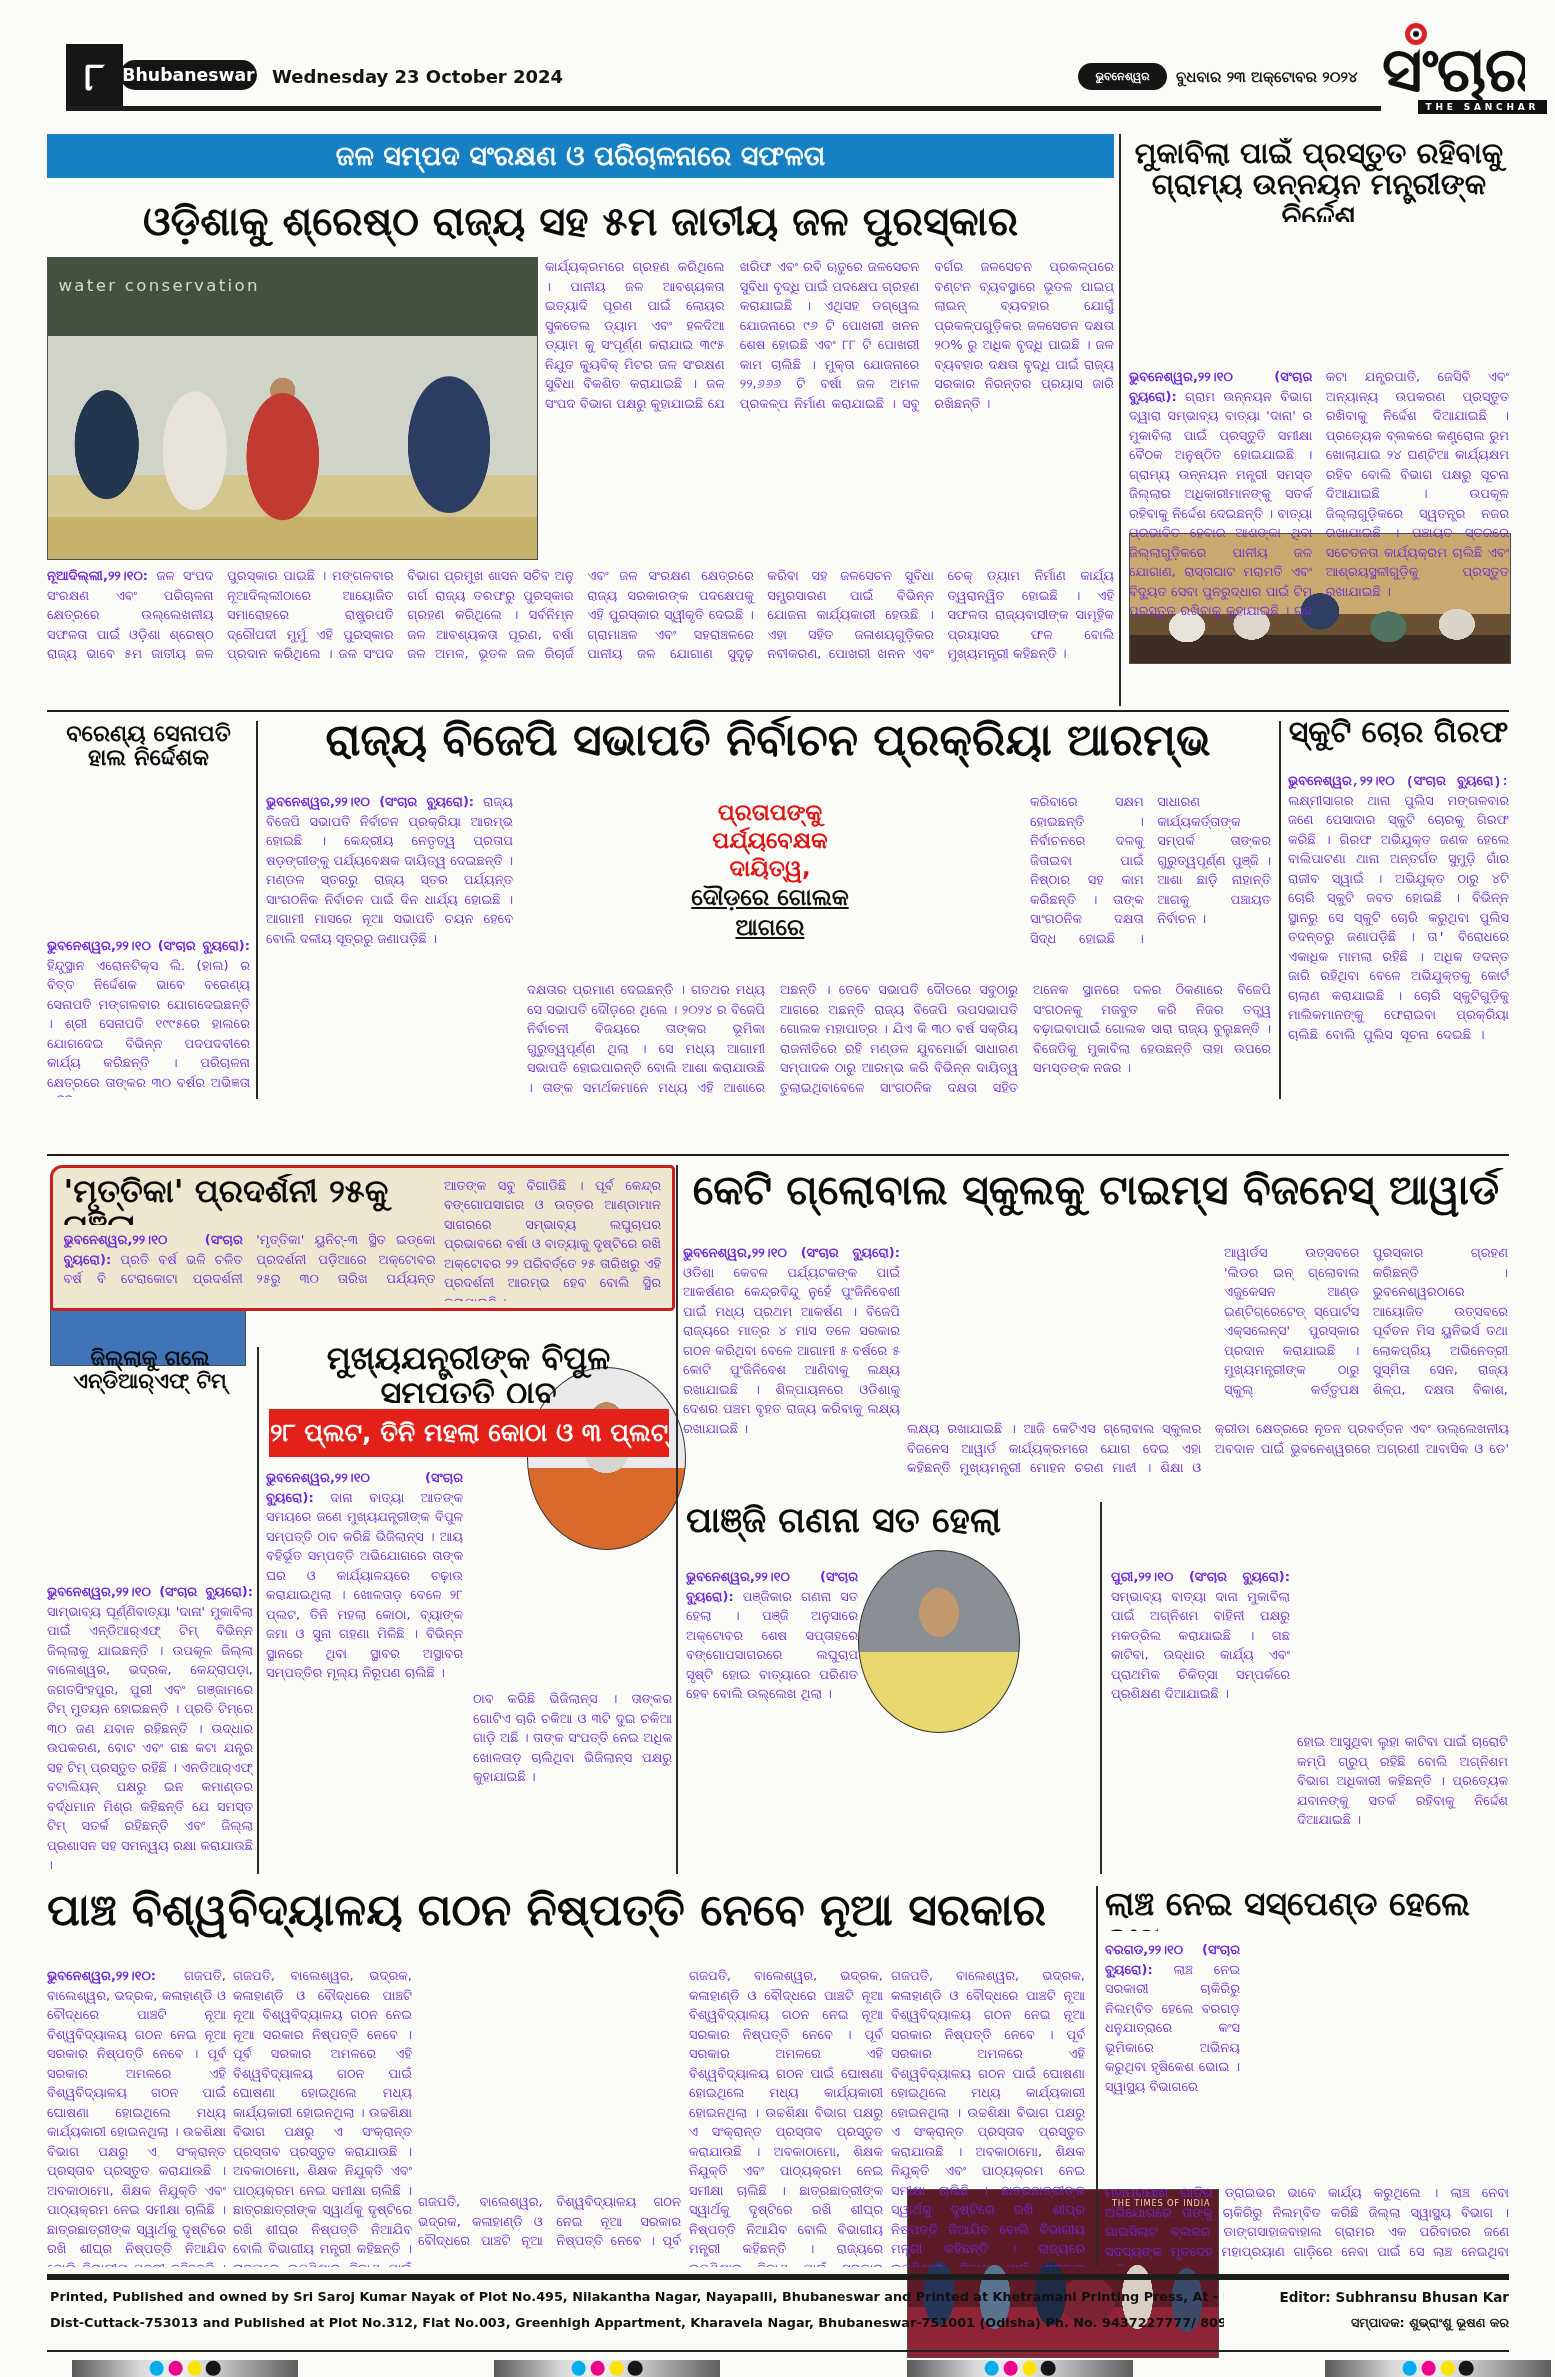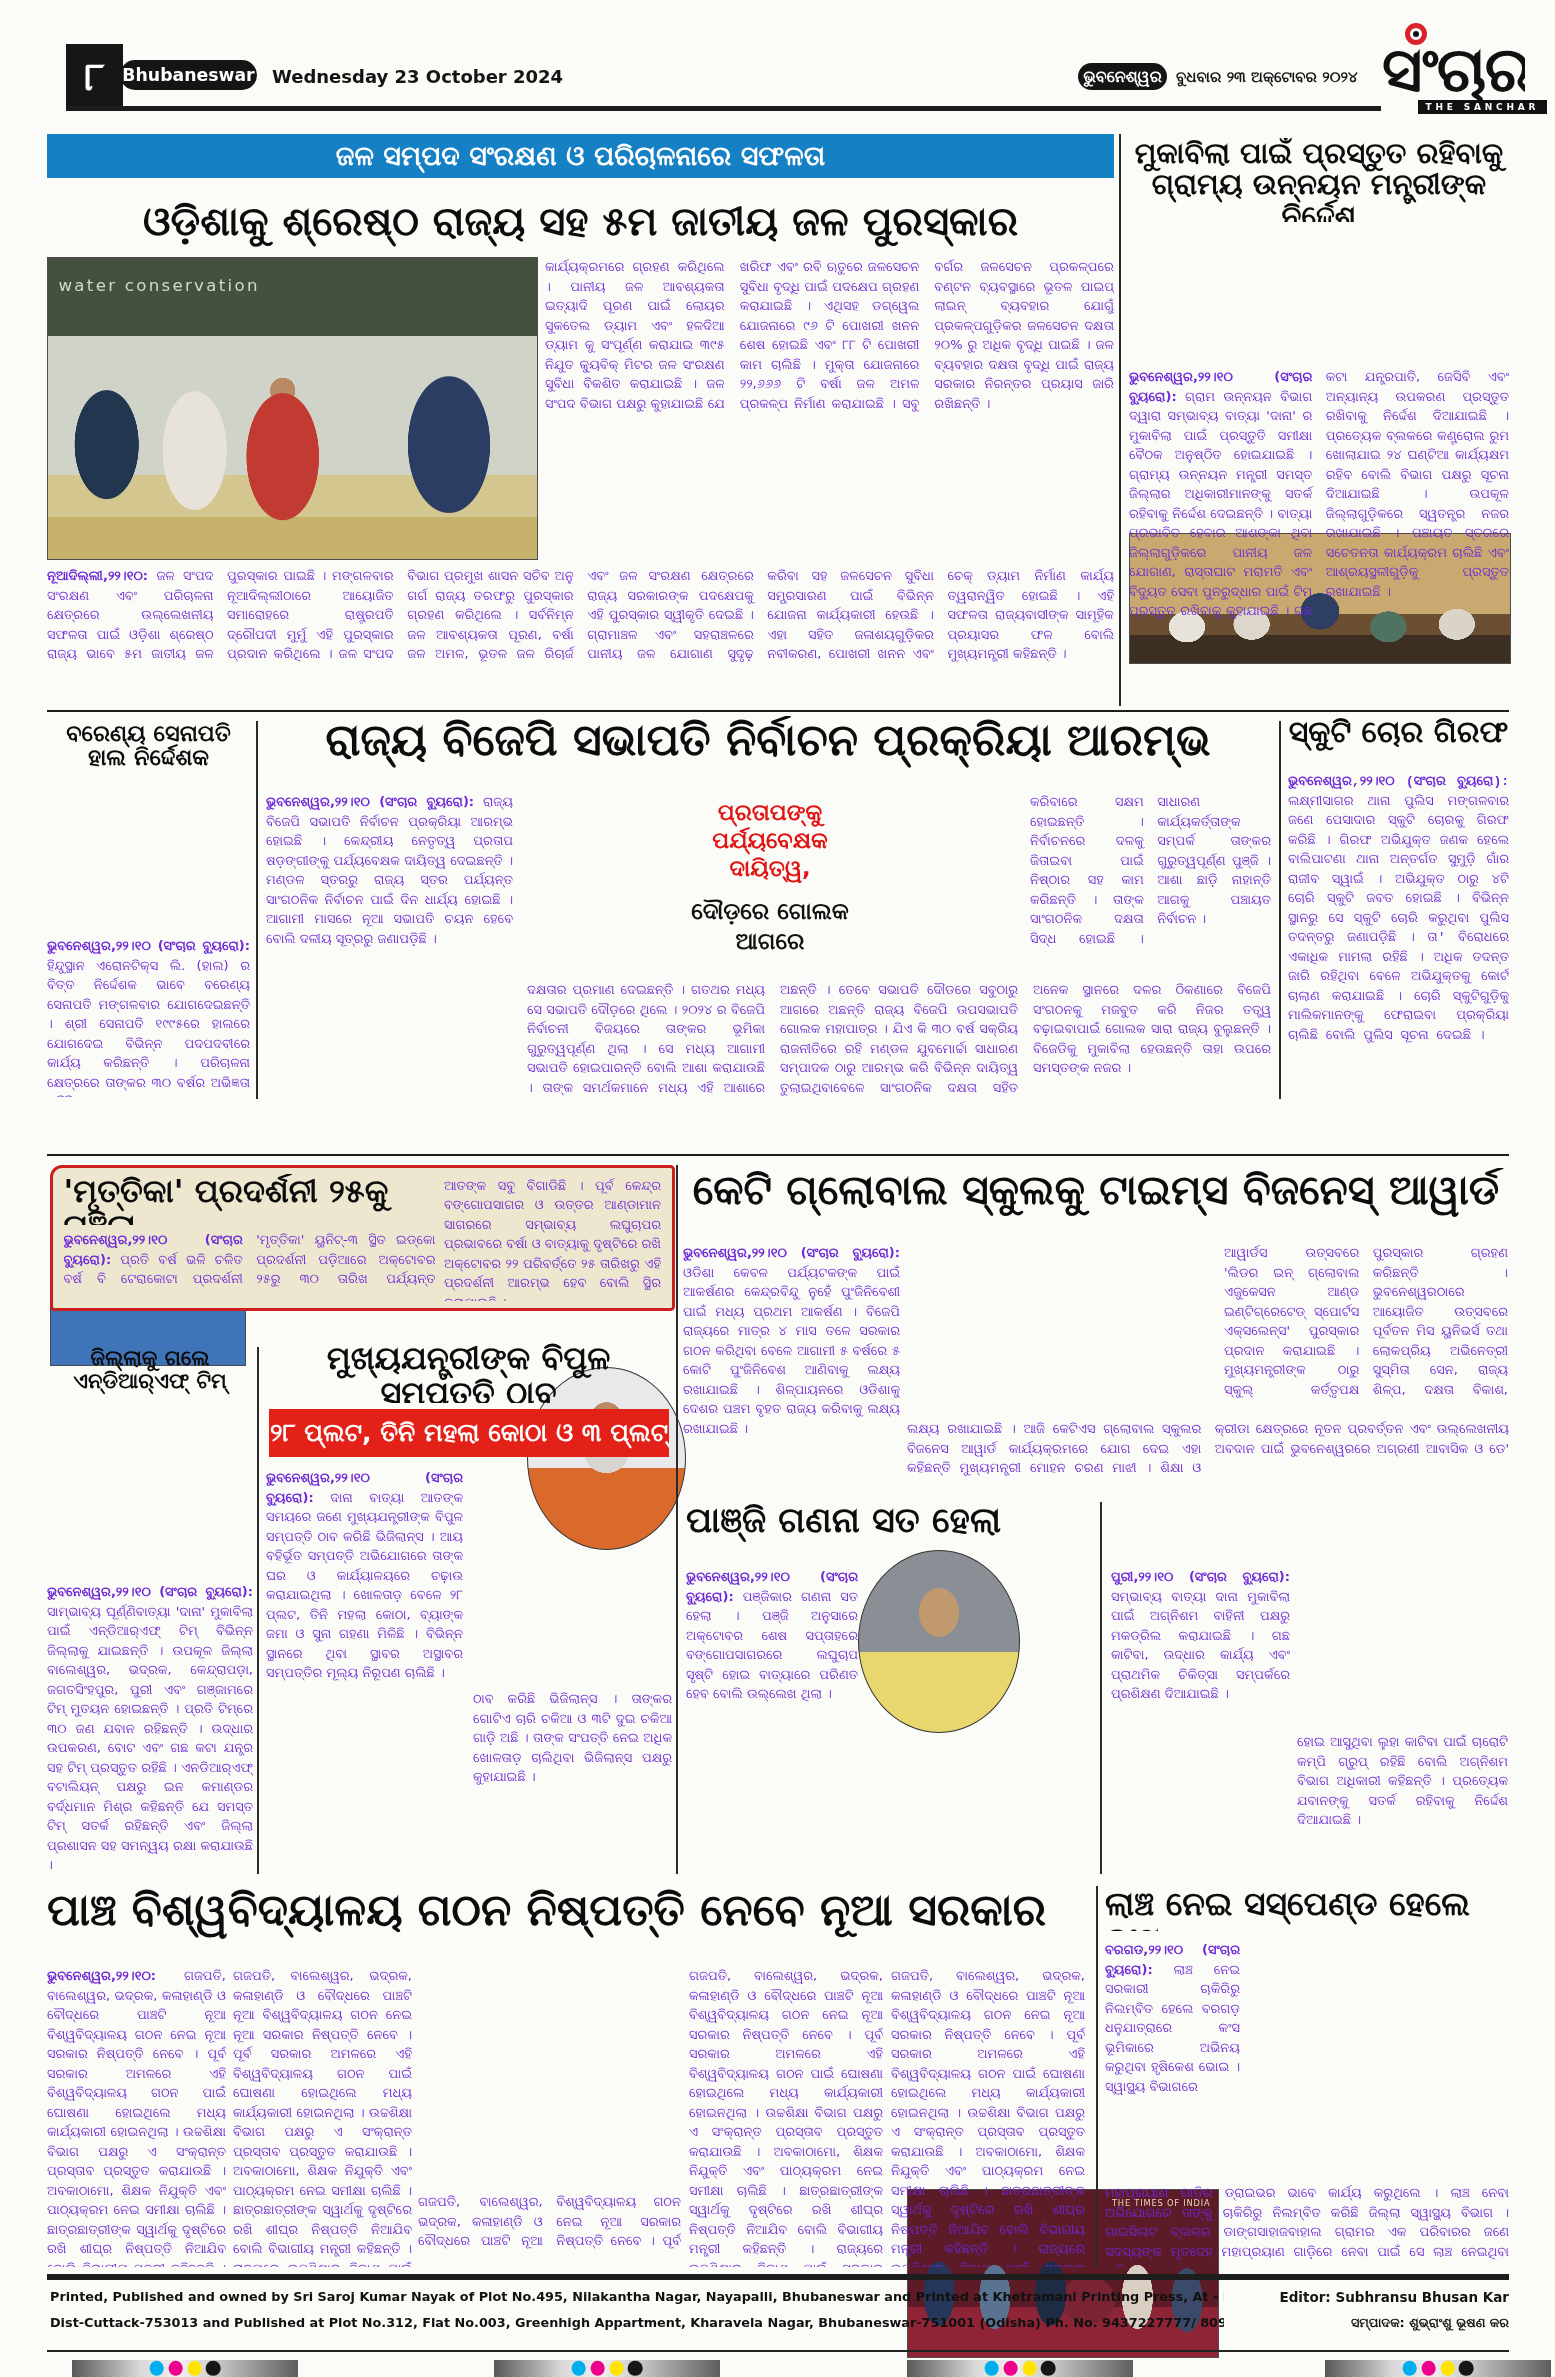--- a/index.html
+++ b/index.html
@@ -39,21 +39,21 @@
   <div class="ab" style="left:66px;top:44px;width:57px;height:66px;background:#161616;display:flex;align-items:center;justify-content:center;">
     <span style="color:#fff;font-size:39px;font-weight:700;">୮</span>
   </div>
   <div class="ab hrule" style="left:66px;top:106px;width:1315px;height:4.5px;"></div>
 
   <div class="ab badge" style="left:120px;top:60px;width:137px;height:30px;font-size:17.3px;">
     <span>Bhubaneswar</span>
   </div>
   <div class="ab" style="left:272px;top:66px;font-size:18px;font-weight:700;">Wednesday 23 October 2024</div>
 
-  <div class="ab badge" style="left:1078px;top:63px;width:89px;height:27px;font-size:16px;">
+  <div class="ab badge" style="left:1078px;top:63px;width:89px;height:27px;font-size:11px;">
     <span>ଭୁବନେଶ୍ୱର</span>
   </div>
   <div class="ab" style="left:1176px;top:68px;font-size:15px;font-weight:700;">ବୁଧବାର ୨୩ ଅକ୍ଟୋବର ୨୦୨୪</div>
 
   <div class="ab" style="left:1382px;top:22.6px;width:143px;height:90px;">
     <div class="ab" style="left:22.6px;top:0;width:12px;height:12px;border:5.3px solid #d8232a;border-radius:50%;background:#fff;">
       <div class="ab" style="left:3px;top:3px;width:6px;height:6px;background:#111;border-radius:50%;"></div>
     </div>
     <div class="ab masthead-text" style="left:0;top:16.6px;width:143px;text-align:center;overflow:hidden;">ସଂଚାର</div>
     <div class="ab mast-sub" style="left:36px;top:77px;white-space:nowrap;">THE SANCHAR</div>
@@ -121,21 +121,21 @@
     <span>ରାଜ୍ୟ ବିଜେପି ସଭାପତି ନିର୍ବାଚନ ପ୍ରକ୍ରିୟା ଆରମ୍ଭ ହୋଇଛି । କେନ୍ଦ୍ରୀୟ ନେତୃତ୍ୱ ପ୍ରତାପ ଷଡ଼ଙ୍ଗୀଙ୍କୁ ପର୍ଯ୍ୟବେକ୍ଷକ ଦାୟିତ୍ୱ ଦେଇଛନ୍ତି । ମଣ୍ଡଳ ସ୍ତରରୁ ରାଜ୍ୟ ସ୍ତର ପର୍ଯ୍ୟନ୍ତ ସାଂଗଠନିକ ନିର୍ବାଚନ ପାଇଁ ଦିନ ଧାର୍ଯ୍ୟ ହୋଇଛି । ଆଗାମୀ ମାସରେ ନୂଆ ସଭାପତି ଚୟନ ହେବେ ବୋଲି ଦଳୀୟ ସୂତ୍ରରୁ ଜଣାପଡ଼ିଛି ।</span>
   </div>
   <div class="ab oval" style="left:527px;top:790px;width:157px;height:181px;
        background:
          radial-gradient(ellipse 30px 38px at 50% 32%, #b98a63 62%, transparent 63%),
          radial-gradient(ellipse 35px 30px at 50% 48%, #d8d4cf 60%, transparent 61%),
          linear-gradient(transparent 0 55%, #d96a2c 55%),
          #e9e9ec;"></div>
   <div class="ab" style="left:689px;top:798px;width:162px;height:179px;overflow:hidden;">
     <div class="feature-red">ପ୍ରତାପଙ୍କୁ ପର୍ଯ୍ୟବେକ୍ଷକ ଦାୟିତ୍ୱ,</div>
-    <div class="feature-black" style="margin-top:14px;">ଦୌଡ଼ରେ ଗୋଲକ ଆଗରେ</div>
+    <div class="feature-black" style="margin-top:0;text-decoration:underline;">ଦୌଡ଼ରେ ଗୋଲକ ଆଗରେ</div>
   </div>
   <div class="ab oval" style="left:858px;top:790px;width:160px;height:181px;
        background:
          radial-gradient(ellipse 32px 39px at 50% 34%, #c09a6e 62%, transparent 63%),
          linear-gradient(transparent 0 56%, #e8d66f 56%),
          #8a8f96;"></div>
   <div class="ab body-text cols2" style="left:1030px;top:792px;width:241px;height:182px;">
     <span>କରିବାରେ ସକ୍ଷମ ହୋଇଛନ୍ତି । ନିର୍ବାଚନରେ ଦଳକୁ ଜିତାଇବା ପାଇଁ ନିଷ୍ଠାର ସହ କାମ କରିଛନ୍ତି । ତାଙ୍କ ସାଂଗଠନିକ ଦକ୍ଷତା ସିଦ୍ଧ ହୋଇଛି । ସାଧାରଣ କାର୍ଯ୍ୟକର୍ତ୍ତାଙ୍କ ସମ୍ପର୍କ ତାଙ୍କର ଗୁରୁତ୍ୱପୂର୍ଣ୍ଣ ପୁଞ୍ଜି । ଆଶା ଛାଡ଼ି ନାହାନ୍ତି ଆଗକୁ ପଞ୍ଚାୟତ ନିର୍ବାଚନ ।</span>
   </div>
   <div class="ab body-text cols3" style="left:527px;top:980px;width:744px;height:117px;">

